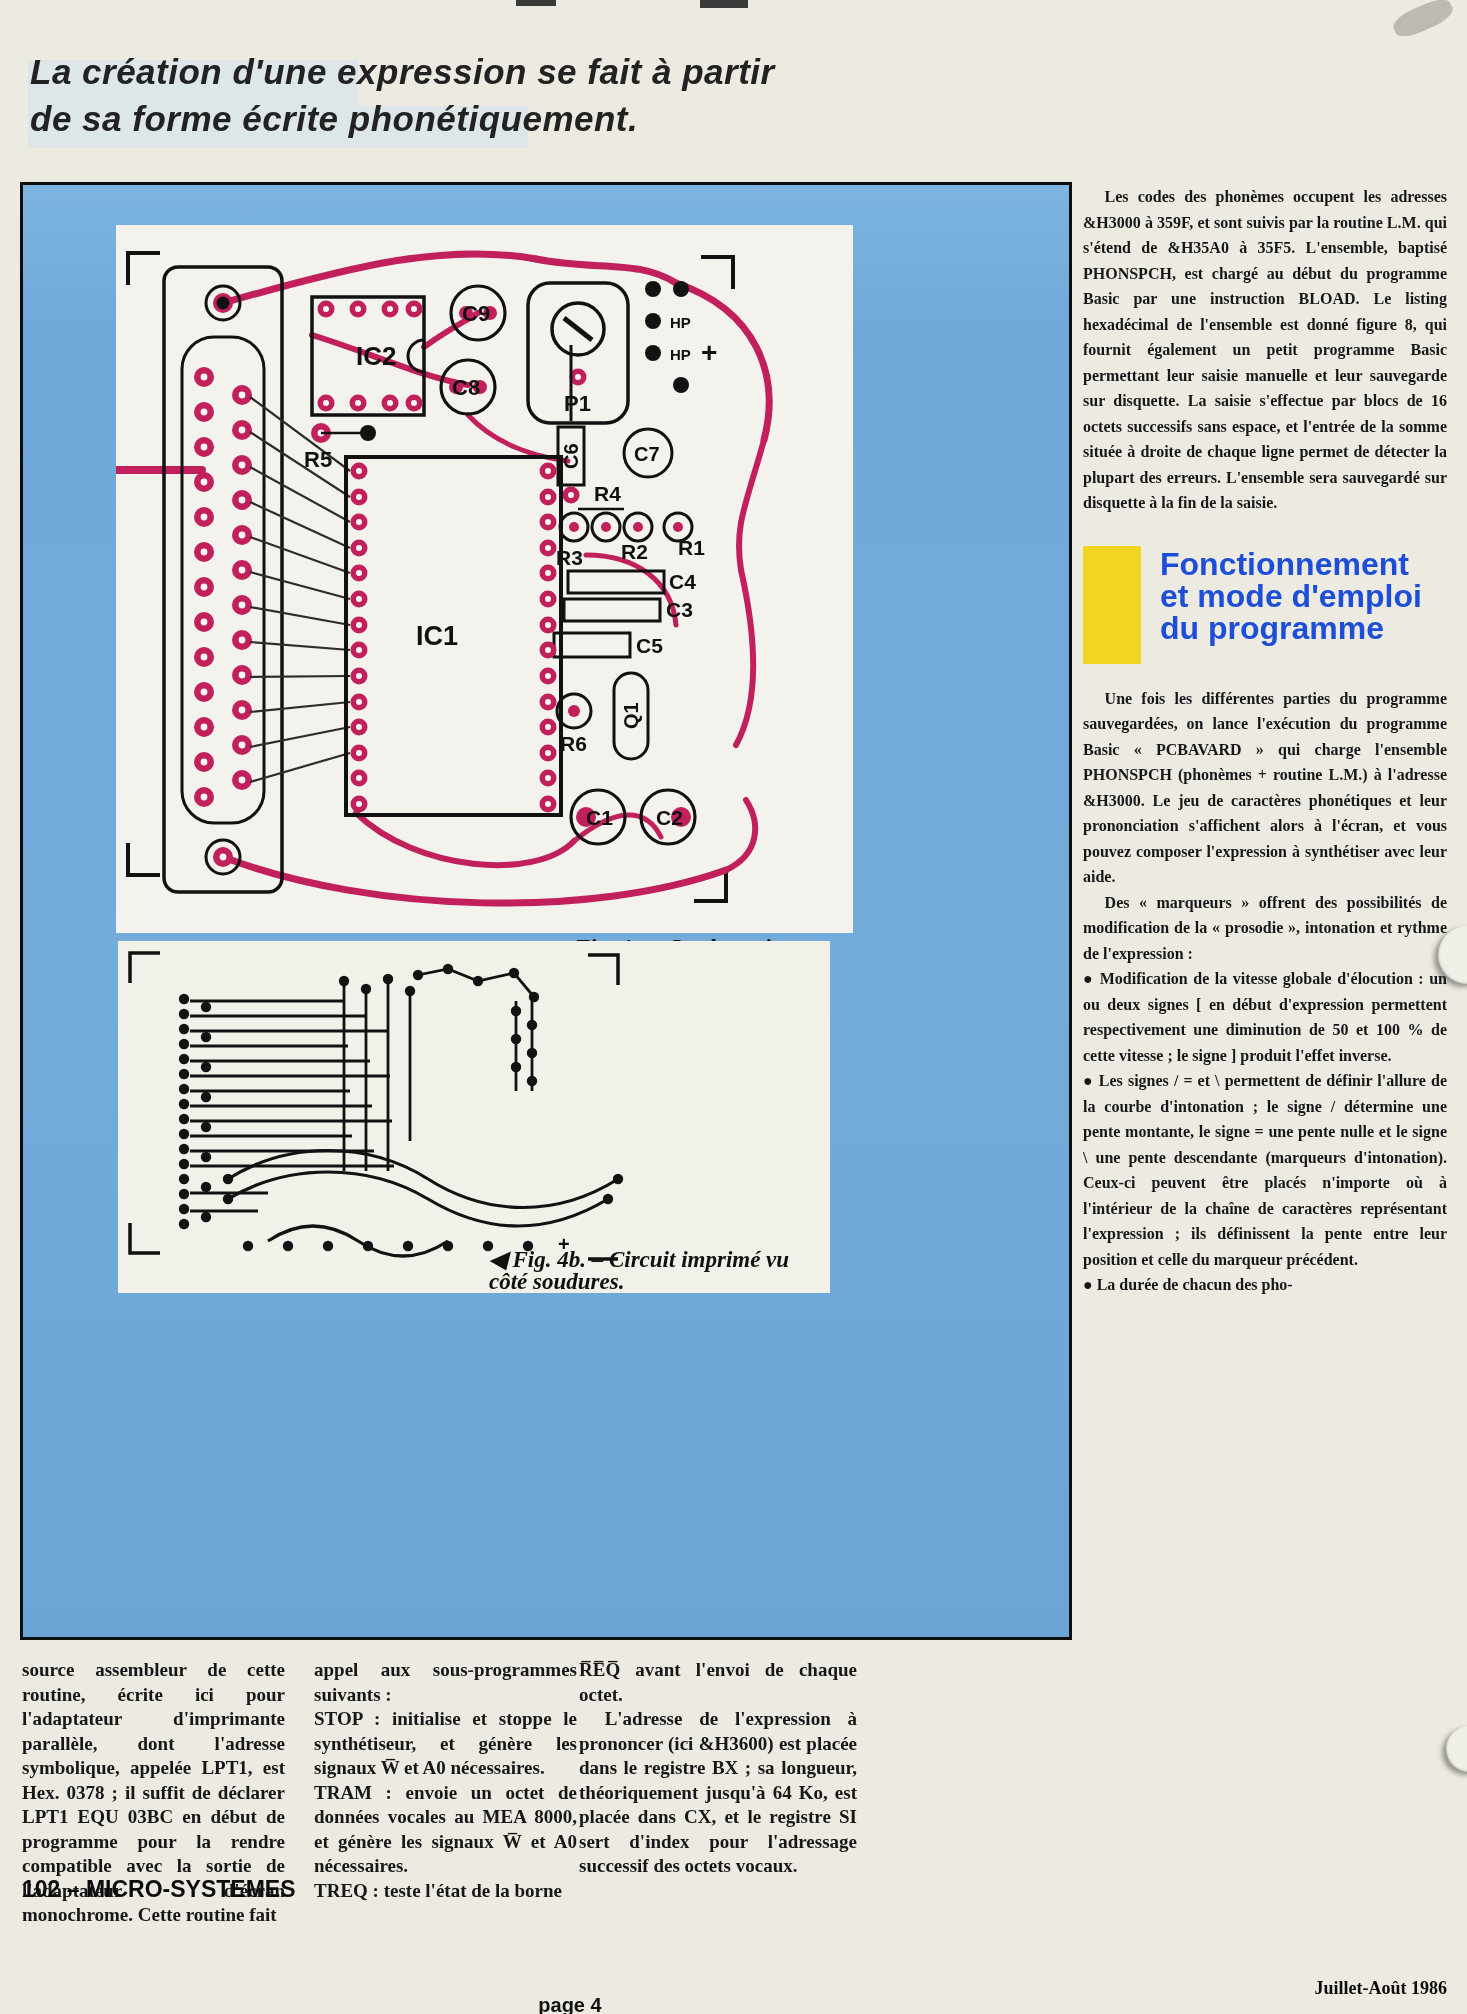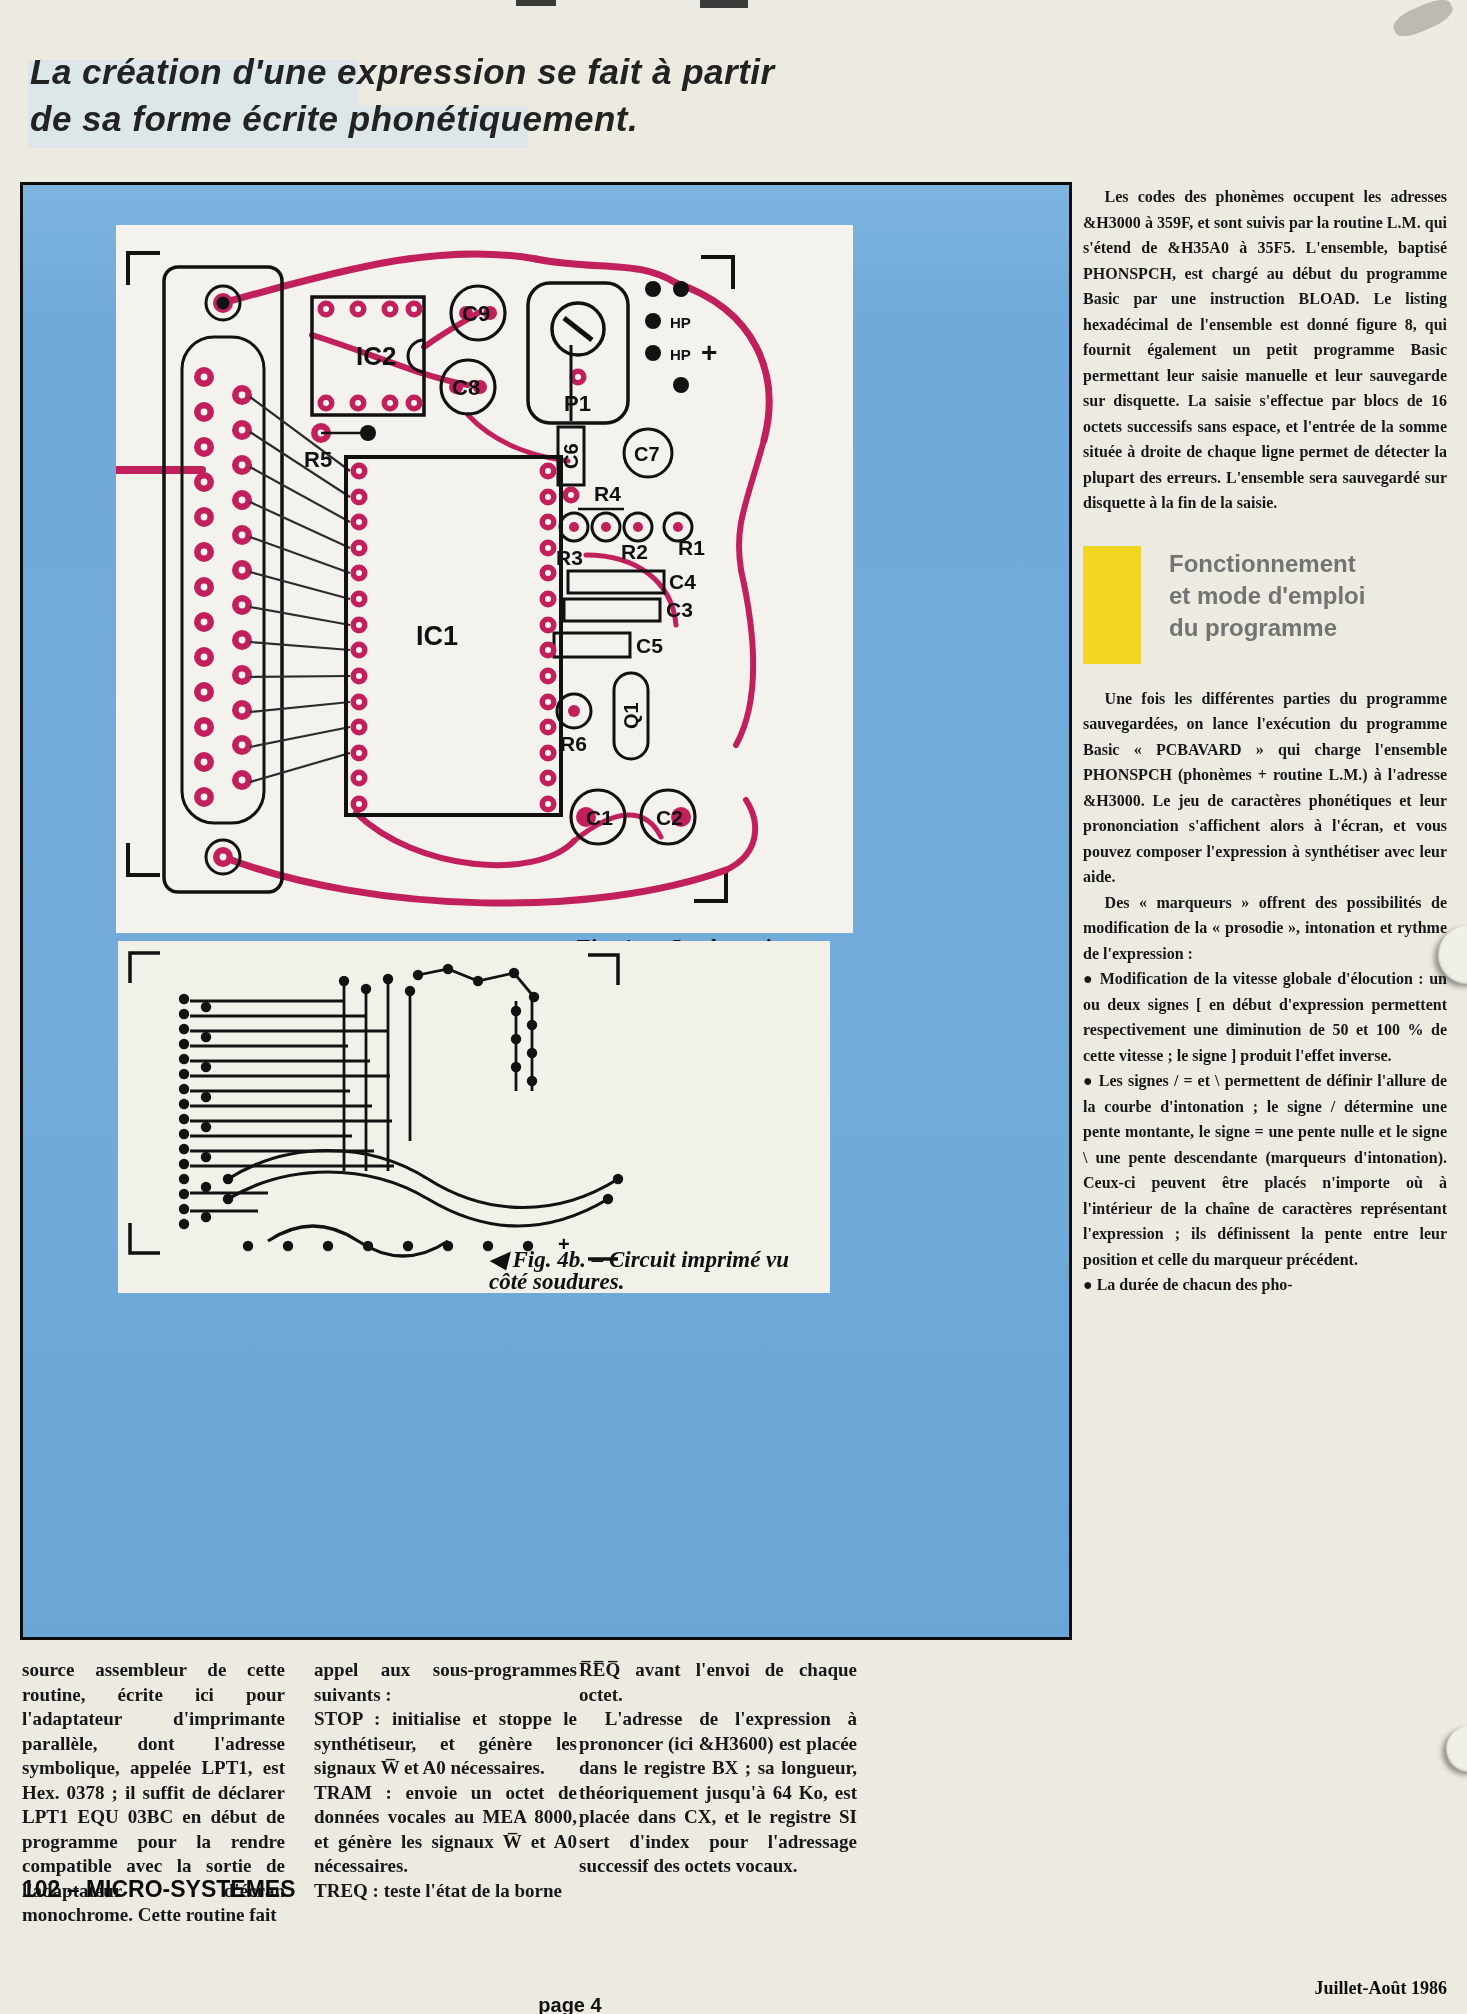--- a/index.html
+++ b/index.html
@@ -17,22 +17,22 @@
   #fig4a-white{left:93px;top:40px;width:737px;height:708px;background:#f3f2ec;}
   #fig4b-white{left:95px;top:756px;width:712px;height:352px;background:#f1f1ea;}
   .caption{font-style:italic;font-weight:700;font-size:23px;line-height:22px;color:#101010;}
   
   .para{font-weight:700;font-size:16px;line-height:25.5px;text-align:justify;margin:0;}
   .small{font-size:19px;line-height:24.5px;}
   .ind{text-indent:1.35em;}
   #rightcol{left:1083px;top:184px;width:364px;height:1770px;overflow:hidden;}
   .sec{display:flex;align-items:flex-start;margin:30px 0 22px 0;}
   .sec-yellow{width:58px;height:118px;background:#f2d622;flex:0 0 auto;}
-  .sec-title{margin-left:28px;font-family:"Liberation Sans",sans-serif;font-weight:700;
-             font-size:24px;line-height:32px;color:#737373;padding-top:2px;}
+  .sec-title{margin-left:19px;font-family:"Liberation Sans",sans-serif;font-weight:700;
+             font-size:32px;line-height:32px;color:#1d4ed8;padding-top:2px;}
   
   .foot-sans{font-family:"Liberation Sans",sans-serif;font-weight:700;font-size:23px;color:#0c0c0c;}
   .foot-serif{font-family:"Liberation Serif",serif;font-weight:700;font-size:18px;color:#0c0c0c;}
   .pagenum{font-family:"Liberation Sans",sans-serif;font-weight:700;font-size:20px;color:#111;text-align:center;}
   
   .hole{border-radius:50%;background:#f0efe8;box-shadow:-4px 3px 5px rgba(40,40,40,.45), inset 1px -1px 2px rgba(0,0,0,.15);}
   .mark{background:#3a3a38;}
   .smudge{background:#b5b2a8;transform:rotate(-24deg);border-radius:40%;opacity:.85;}
   svg text{font-family:"Liberation Sans",sans-serif;font-weight:700;fill:#101010;}
 </style>

